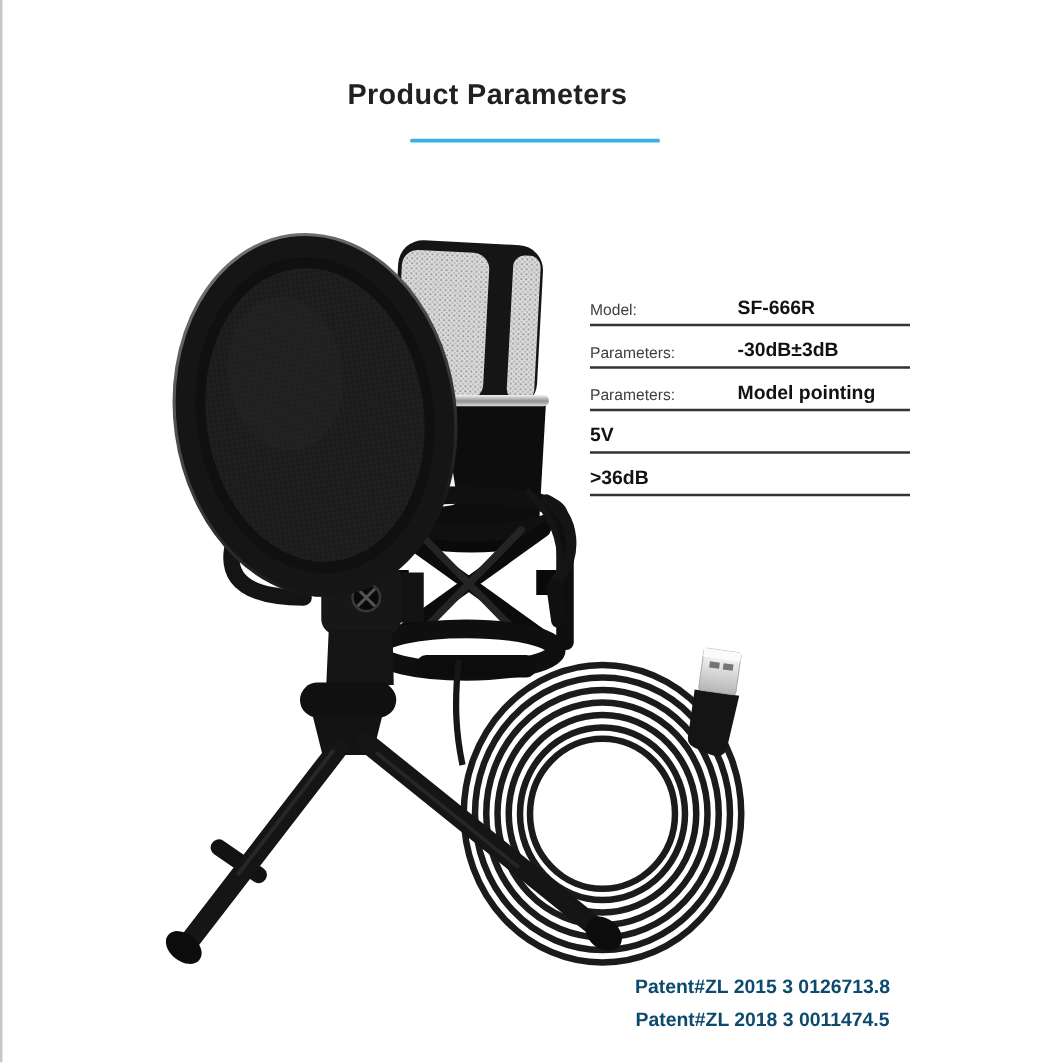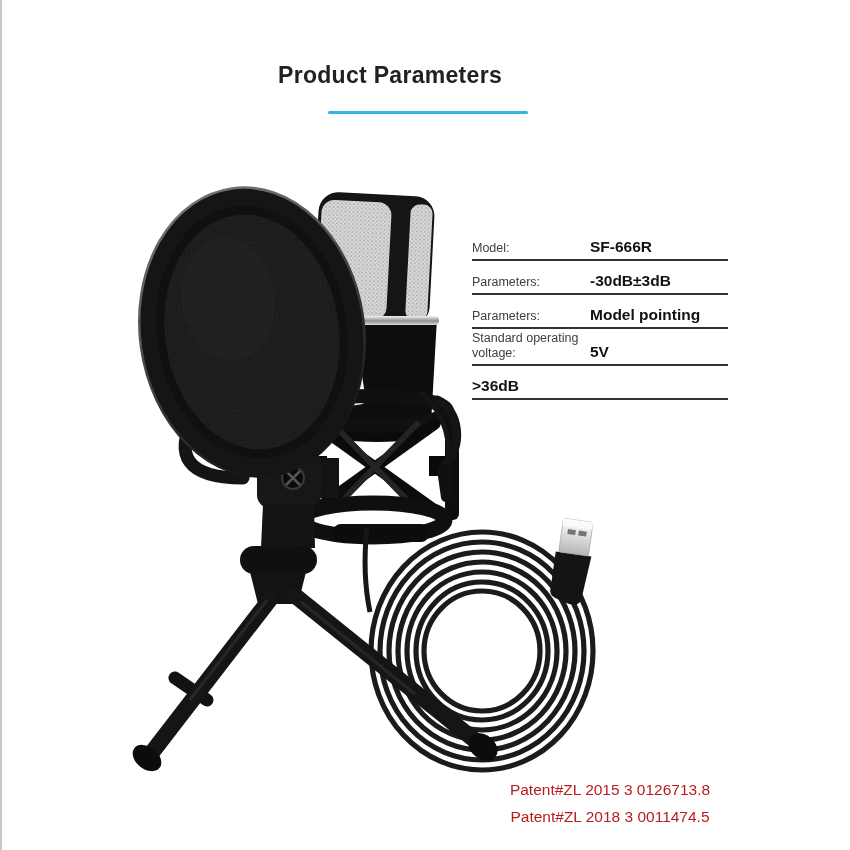--- a/index.html
+++ b/index.html
@@ -26,21 +26,21 @@
   }
   .spec-label {
     flex:0 0 118px; width:118px; font-size:12.5px; line-height:1.18; color:#404040;
   }
   .spec-row:nth-child(6) .spec-label { padding-right:38px; }
   .spec-row:nth-child(7) .spec-label { padding-right:44px; }
   .spec-value { font-size:15.5px; font-weight:bold; color:#121212; white-space:nowrap; }
 
   .patents {
     position:absolute; top:781px; left:472px; width:276px; text-align:center;
-    font-size:15.5px; font-weight:normal; color:#b91c1c;
+    font-size:15.5px; font-weight:bold; color:#0c4a6e;
   }
   .patents .patent-line { margin-bottom:9px; white-space:nowrap; }
 </style>
 </head>
 <body>
 
 <div class="edge-line"></div>
 
 <h1 class="page-title">Product Parameters</h1>
 <div class="title-underline" style="background:#39b1e2;"></div>
@@ -165,21 +165,20 @@
   </div>
   <div class="spec-row">
     <span class="spec-label">Parameters:</span>
     <span class="spec-value">-30dB±3dB</span>
   </div>
   <div class="spec-row">
     <span class="spec-label">Parameters:</span>
     <span class="spec-value">Model pointing</span>
   </div>
   <div class="spec-row">
-    <span class="spec-label">Standard operating voltage:</span>
     <span class="spec-value">5V</span>
   </div>
   <div class="spec-row">
     <span class="spec-value">&gt;36dB</span>
   </div>
 </div>
 
 <div class="patents">
   <div class="patent-line">Patent#ZL 2015 3 0126713.8</div>
   <div class="patent-line">Patent#ZL 2018 3 0011474.5</div>

